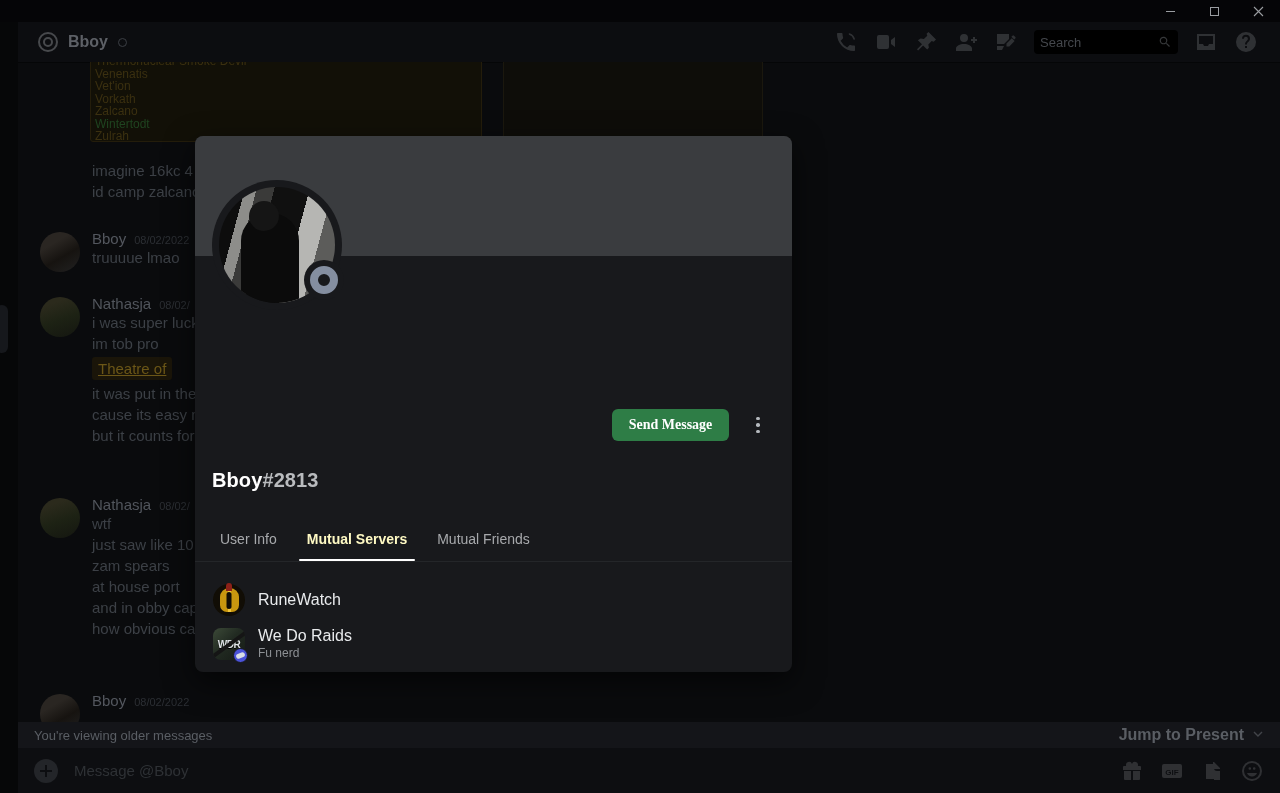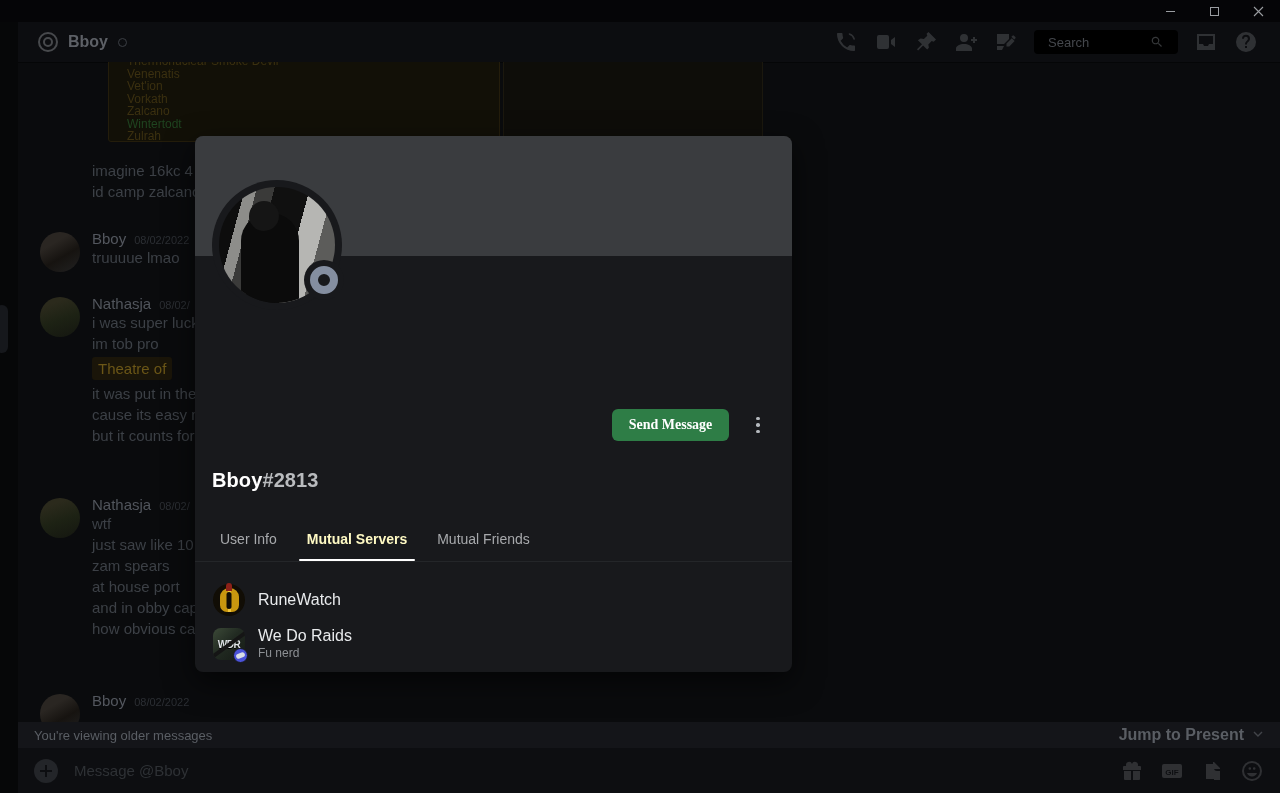--- a/index.html
+++ b/index.html
@@ -41,35 +41,35 @@
   }
   .chan-status {
     margin-left: 10px; width: 9px; height: 9px; border-radius: 50%;
     border: 1.6px solid #3b3e44;
   }
   .hdr-icons { margin-left: auto; display: flex; align-items: center; padding-right: 14px; }
   .hicon { width: 24px; height: 24px; margin: 0 8px; opacity: .18; }
   .hicon svg { display:block; width: 24px; height: 24px; fill: #cfd3d8; }
   .searchbox {
     width: 144px; height: 24px; background: #000; border-radius: 4px;
-    display: flex; align-items: center; margin: 0 8px; padding: 0 14px;
+    display: flex; align-items: center; margin: 0 8px; padding: 0 6px;
   }
   .search-ph { color: #44474c; font-size: 13px; flex: 1; }
   .search-ic { width: 14px; height: 14px; opacity: .35; }
   .search-ic svg { width: 14px; height: 14px; fill: #9aa0a6; }
 
   
   .chat {
     position: absolute; left: 18px; top: 62px; width: 1262px; height: 660px;
     overflow: hidden;
   }
   .boss-img {
-    position: absolute; left: 90px; top: -10px; width: 392px; height: 90px;
+    position: absolute; left: 72px; top: -10px; width: 392px; height: 90px;
     background: #121007; border: 1px solid #241d0b; border-radius: 3px;
-    padding: 2px 0 0 18px; overflow: hidden;
+    padding: 2px 0 0 4px; overflow: hidden;
   }
   .boss-line { color: #3b3010; font-size: 12px; line-height: 12.5px; font-family: "Liberation Sans", sans-serif; }
   .boss-line.hl { color: #1f4420; }
   .boss-img2 {
     position: absolute; left: 485px; top: -10px; width: 260px; height: 90px;
     background: #0e0d09; border: 1px solid #1b180e; border-radius: 3px;
   }
   .msg { position: absolute; left: 0; width: 700px; }
   .msg-av {
     position: absolute; left: 22px; width: 40px; height: 40px; border-radius: 50%;
@@ -77,21 +77,21 @@
   }
   .msg-av.b1 { background: linear-gradient(150deg,#2a2622 30%,#161310 60%,#222 100%); }
   .msg-av.b2 { background: linear-gradient(160deg,#2b2a1c 20%,#1d2214 55%,#141610 100%); }
   .msg-head { display: flex; align-items: baseline; padding-left: 74px; }
   .msg-name { color: #53575e; font-size: 15px; font-weight: 500; }
   .msg-name.alt { color: #51555c; }
   .msg-time { color: #2c2f34; font-size: 11px; margin-left: 8px; }
   .msg-line { padding-left: 74px; color: #3c4046; font-size: 15px; line-height: 21px; }
   .msg-link {
     display: inline-block; background: #1a1509; color: #6b5617;
-    padding: 1px 6px; border-radius: 3px; font-size: 15px;
+    padding: 1px 6px; border-radius: 3px; font-size: 15px; text-decoration: underline;
   }
 
   
   .older-bar {
     position: absolute; left: 18px; top: 722px; width: 1262px; height: 26px;
     background: #141519; display: flex; align-items: center; padding: 0 16px;
   }
   .older-text { color: #5a5e64; font-size: 13px; font-weight: normal; }
   .jump { margin-left: auto; display: flex; align-items: center; }
   .jump-text { color: #5a5e64; font-size: 16px; font-weight: bold; }

